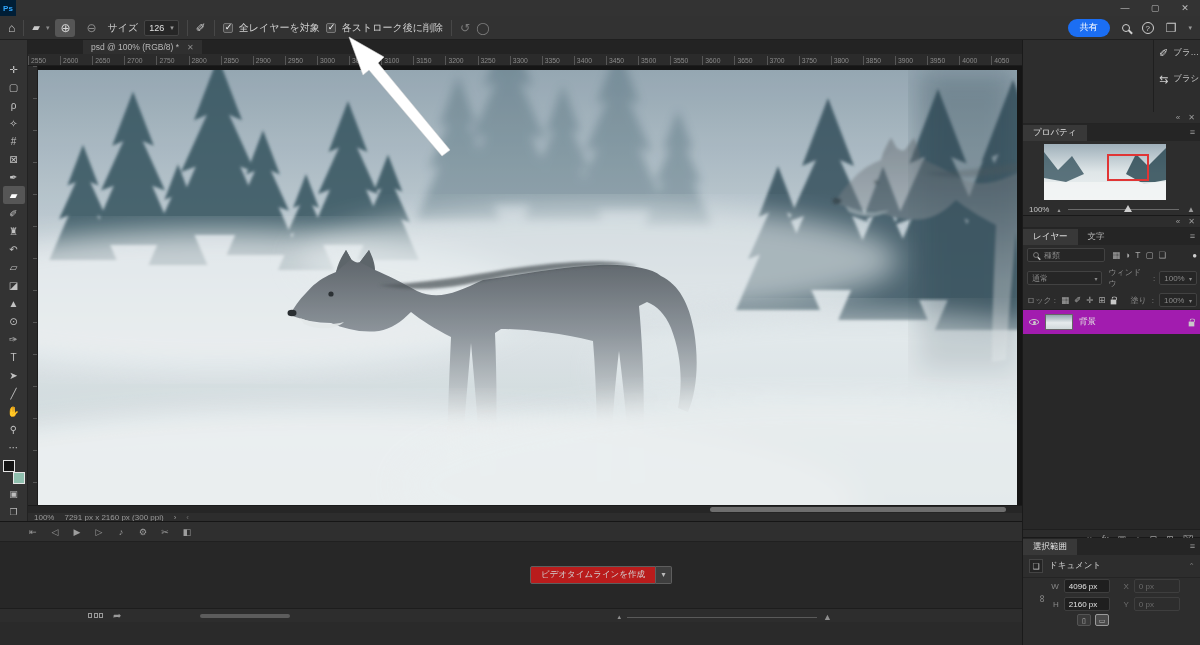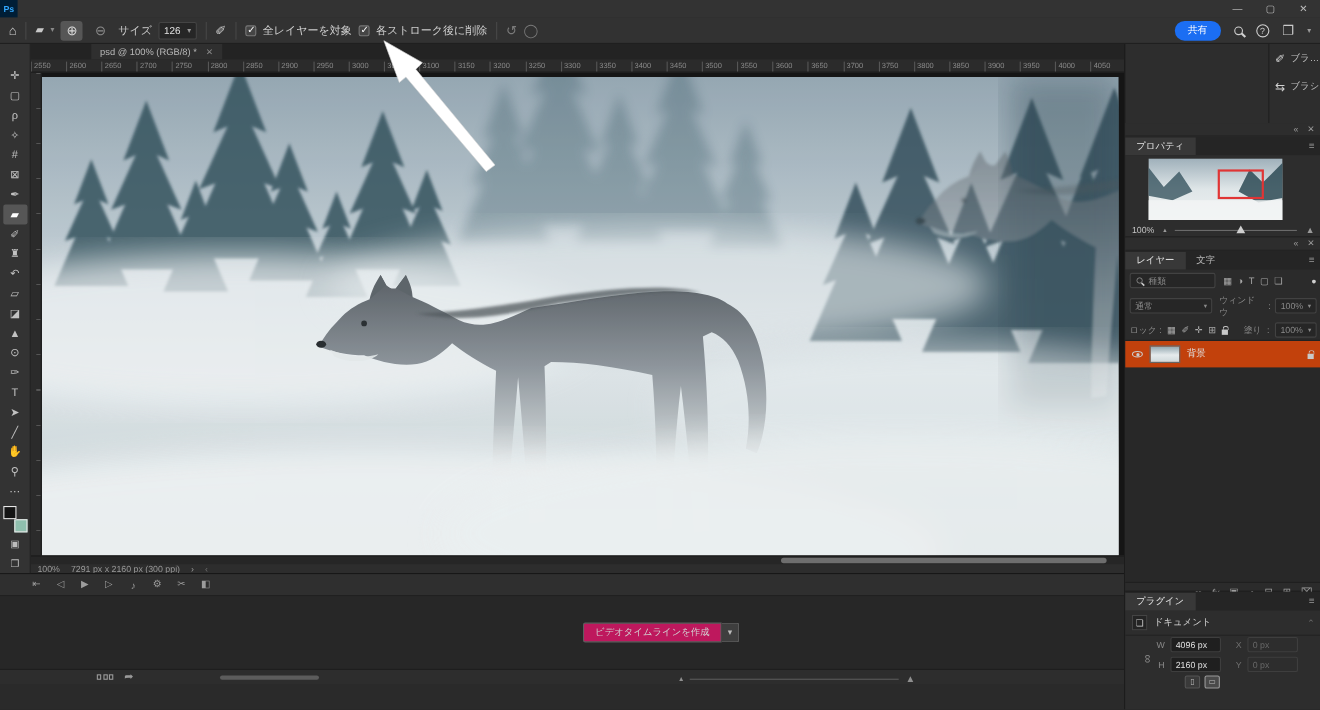--- a/index.html
+++ b/index.html
@@ -59,21 +59,21 @@
   #annot-arrow { left:340px; top:30px; z-index:60; pointer-events:none; }
 
   
   #timeline { left:0; top:521px; width:1022px; height:124px; background:#2a2a2a; border-top:1px solid #161616; z-index:12; }
   #tl-tabs { height:16px; background:#242424; display:flex; }
   #tl-tab { background:#333; padding:0 10px; font-size:8.5px; color:#c5c5c5; line-height:16px; margin-left:20px; }
   #tl-controls { height:20px; background:#2f2f2f; border-bottom:1px solid #202020; display:flex; align-items:center; gap:4px; padding-left:24px; }
   .tl-btn { width:18px; text-align:center; color:#9d9d9d; font-size:9px; }
   #tl-content { height:66px; background:#272727; position:relative; }
   #create-timeline { position:absolute; left:530px; top:24px; display:flex; }
-  #create-timeline .btn { background:#be185d; border:1px solid #5e5e5e; color:#d2d2d2; font-size:8.5px; padding:2px 10px; border-radius:2px 0 0 2px; white-space:nowrap; }
+  #create-timeline .btn { background:#b91c1c; border:1px solid #5e5e5e; color:#d2d2d2; font-size:8.5px; padding:2px 10px; border-radius:2px 0 0 2px; white-space:nowrap; }
   #create-timeline .dd { background:#3e3e3e; border:1px solid #5e5e5e; border-left:none; width:16px; text-align:center; color:#bbb; font-size:8px; border-radius:0 2px 2px 0; line-height:15px; }
   #tl-bottom { height:14px; background:#2d2d2d; border-top:1px solid #1d1d1d; position:relative; display:flex; align-items:center; padding-left:88px; gap:10px; color:#9a9a9a; }
   .sq3 { display:flex; gap:1.5px; }
   .sq3 i { width:4px; height:5px; border:1px solid #9a9a9a; display:block; }
   #tl-scroll-thumb { position:absolute; left:200px; top:5px; width:90px; height:4px; background:#5c5c5c; border-radius:2px; }
   #tl-zoom { position:absolute; right:190px; top:3px; display:flex; align-items:center; gap:6px; color:#8f8f8f; }
   #tl-zoom .track { width:190px; height:1px; background:#5a5a5a; }
 
   
   #rightdock { left:1022px; top:40px; width:178px; height:605px; background:#2d2d2d; border-left:1px solid #1a1a1a; z-index:14; }
@@ -455,21 +455,21 @@
         <span class="lock" style="transform:scale(0.8);"></span>
         <span class="dim" style="font-size:8px;margin-left:auto;">塗り</span>
         <span class="dim" style="font-size:8px;">:</span>
         <span class="dd-box" style="width:38px;justify-content:space-between;">
           <span class="dim">100%</span>
           <span style="font-size:6px;color:#8a8a8a;">▾</span>
         </span>
       </div>
 
       <div style="background:#282828;height:220px;border-top:1px solid #222;">
-        <div style="display:flex;align-items:center;gap:6px;height:24px;background:#c2410c;padding:0 6px;">
+        <div style="display:flex;align-items:center;gap:6px;height:24px;background:#a21caf;padding:0 6px;">
           <span class="eye"></span>
           <span style="width:28px;height:16px;border:1px solid #666;background:linear-gradient(180deg,#92a7af,#e5eaec 55%,#d0d9db);"></span>
           <span style="font-size:8.5px;color:#e0e0e0;">背景</span>
           <span class="lock" style="margin-left:auto;transform:scale(0.8);"></span>
         </div>
       </div>
 
       <div style="display:flex;align-items:center;justify-content:flex-end;gap:9px;height:18px;padding:0 8px;border-top:1px solid #1f1f1f;color:#9d9d9d;font-size:9px;font-style:italic;">
 
       <span><span>∞</span></span>
@@ -477,21 +477,21 @@
           <span><span>▣</span></span>
           <span><span>◑</span></span>
           <span><span>⊟</span></span>
           <span><span>⊞</span></span>
           <span><span>⌧</span></span>
         </div>
     </div>
 
     <div class="abs" style="left:0;top:498px;width:178px;height:107px;background:#2d2d2d;">
       <div class="tab-row">
-        <span class="ptab active">プラグイン</span>
+        <span class="ptab active">選択範囲</span>
         <span class="panel-menu">≡</span>
       </div>
       <div style="display:flex;align-items:center;gap:6px;padding:4px 6px;border-bottom:1px solid #242424;">
         <span style="width:14px;height:14px;background:#242424;border:1px solid #444;color:#cfcfcf;font-size:8px;text-align:center;line-height:13px;">❏</span>
         <span style="font-size:8.5px;color:#d5d5d5;">ドキュメント</span>
         <span class="vdim" style="margin-left:auto;font-size:8px;">⌃</span>
       </div>
       <div style="display:flex;gap:6px;padding:1px 6px 0 10px;">
         <span style="color:#8f8f8f;font-size:11px;display:inline-block;transform:rotate(90deg);margin-top:8px;">∞</span>
         <div style="display:grid;grid-template-columns:12px 48px 12px 48px;gap:4px 5px;align-items:center;">

